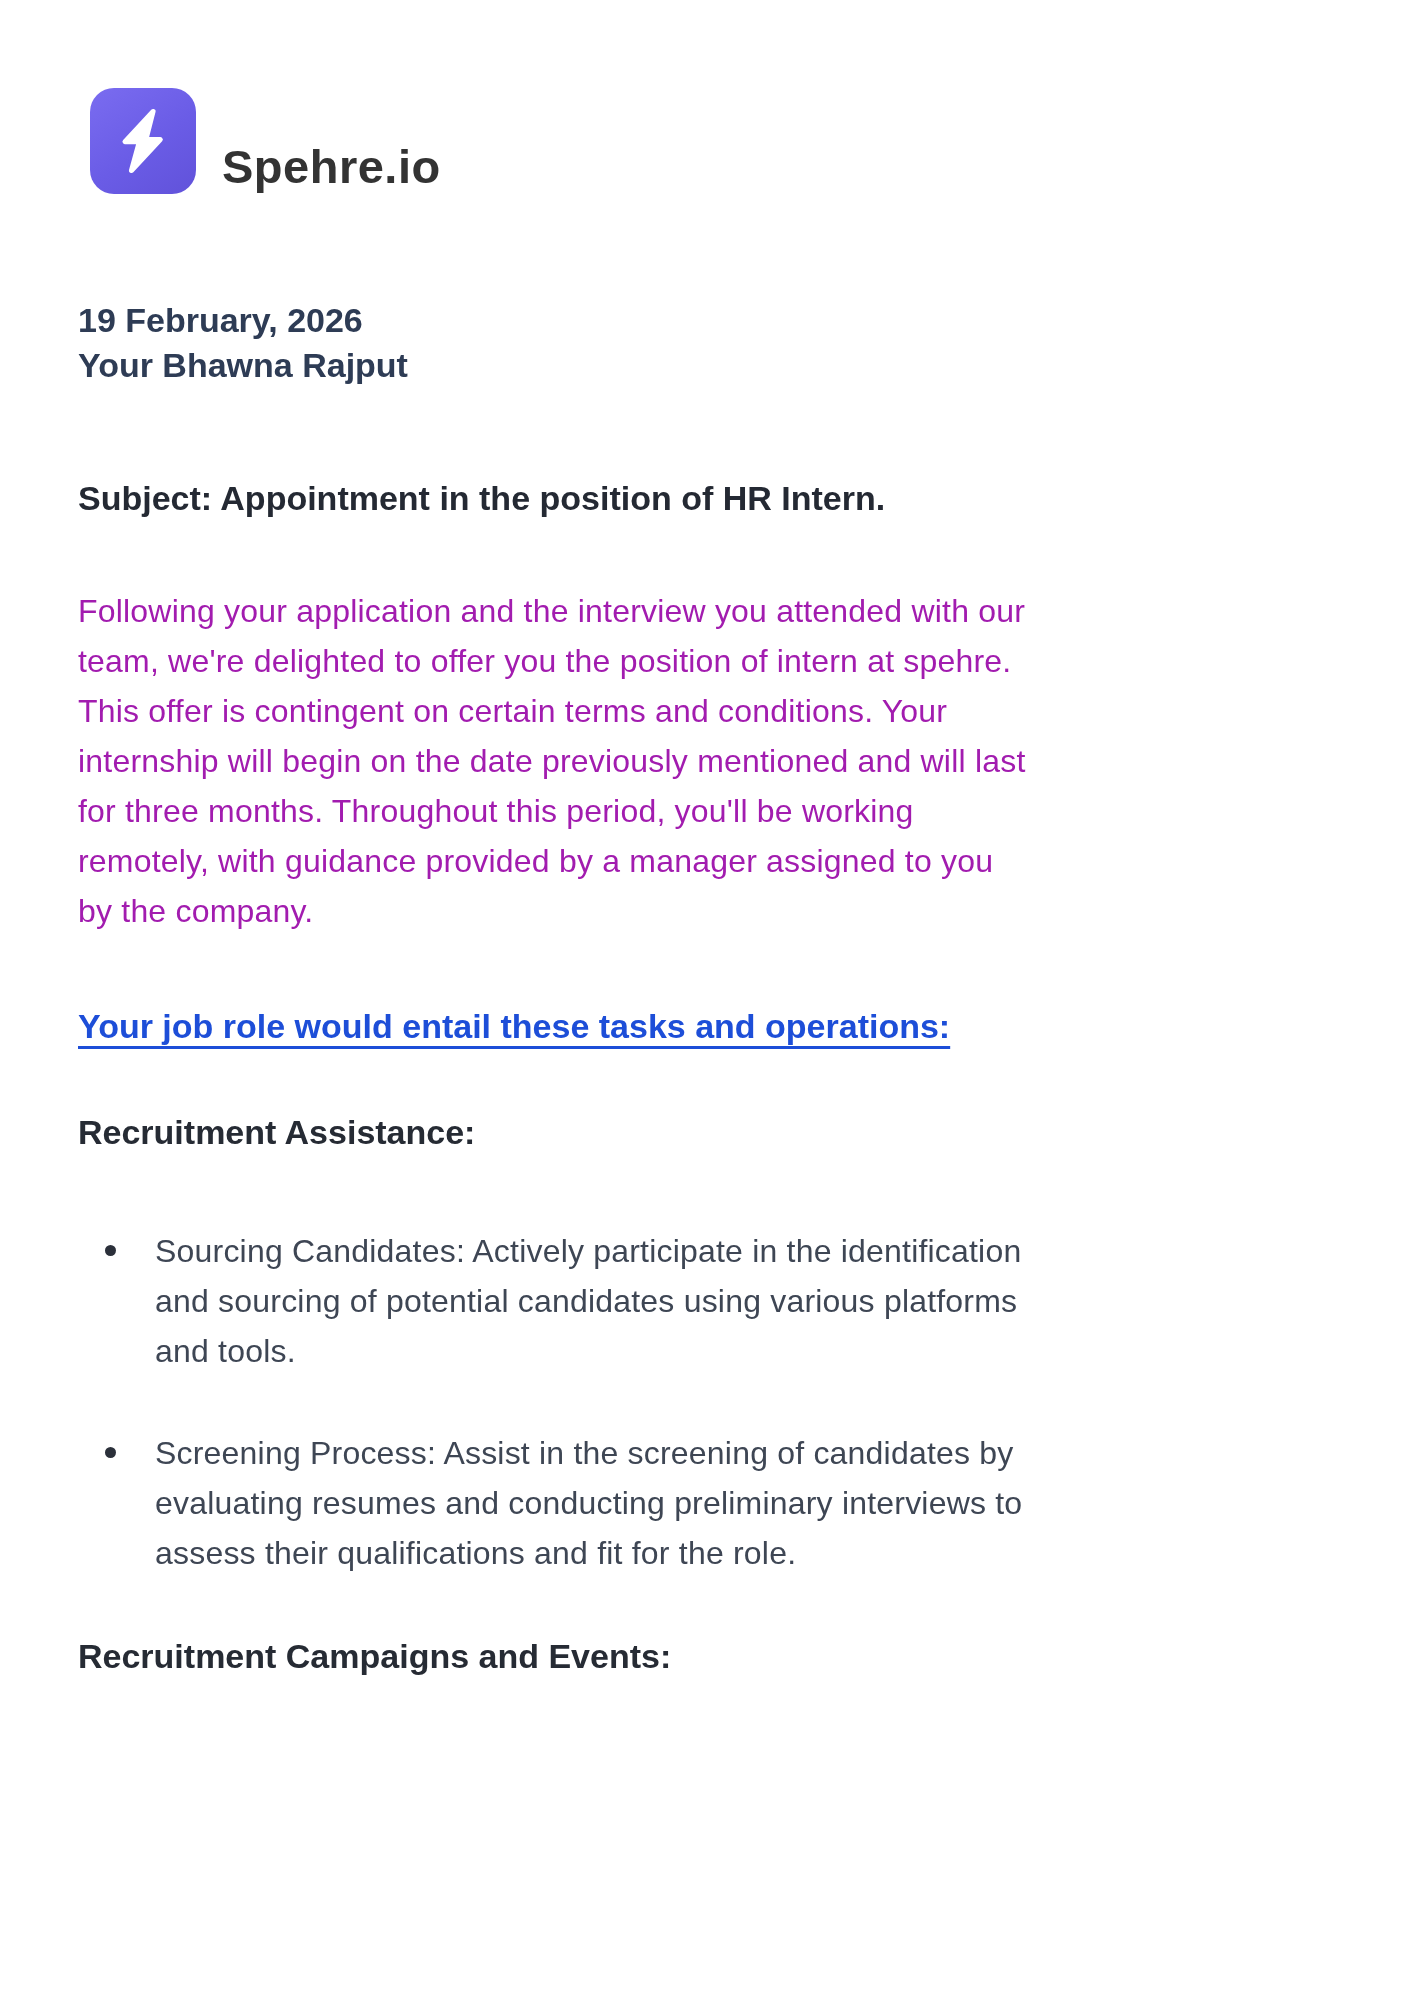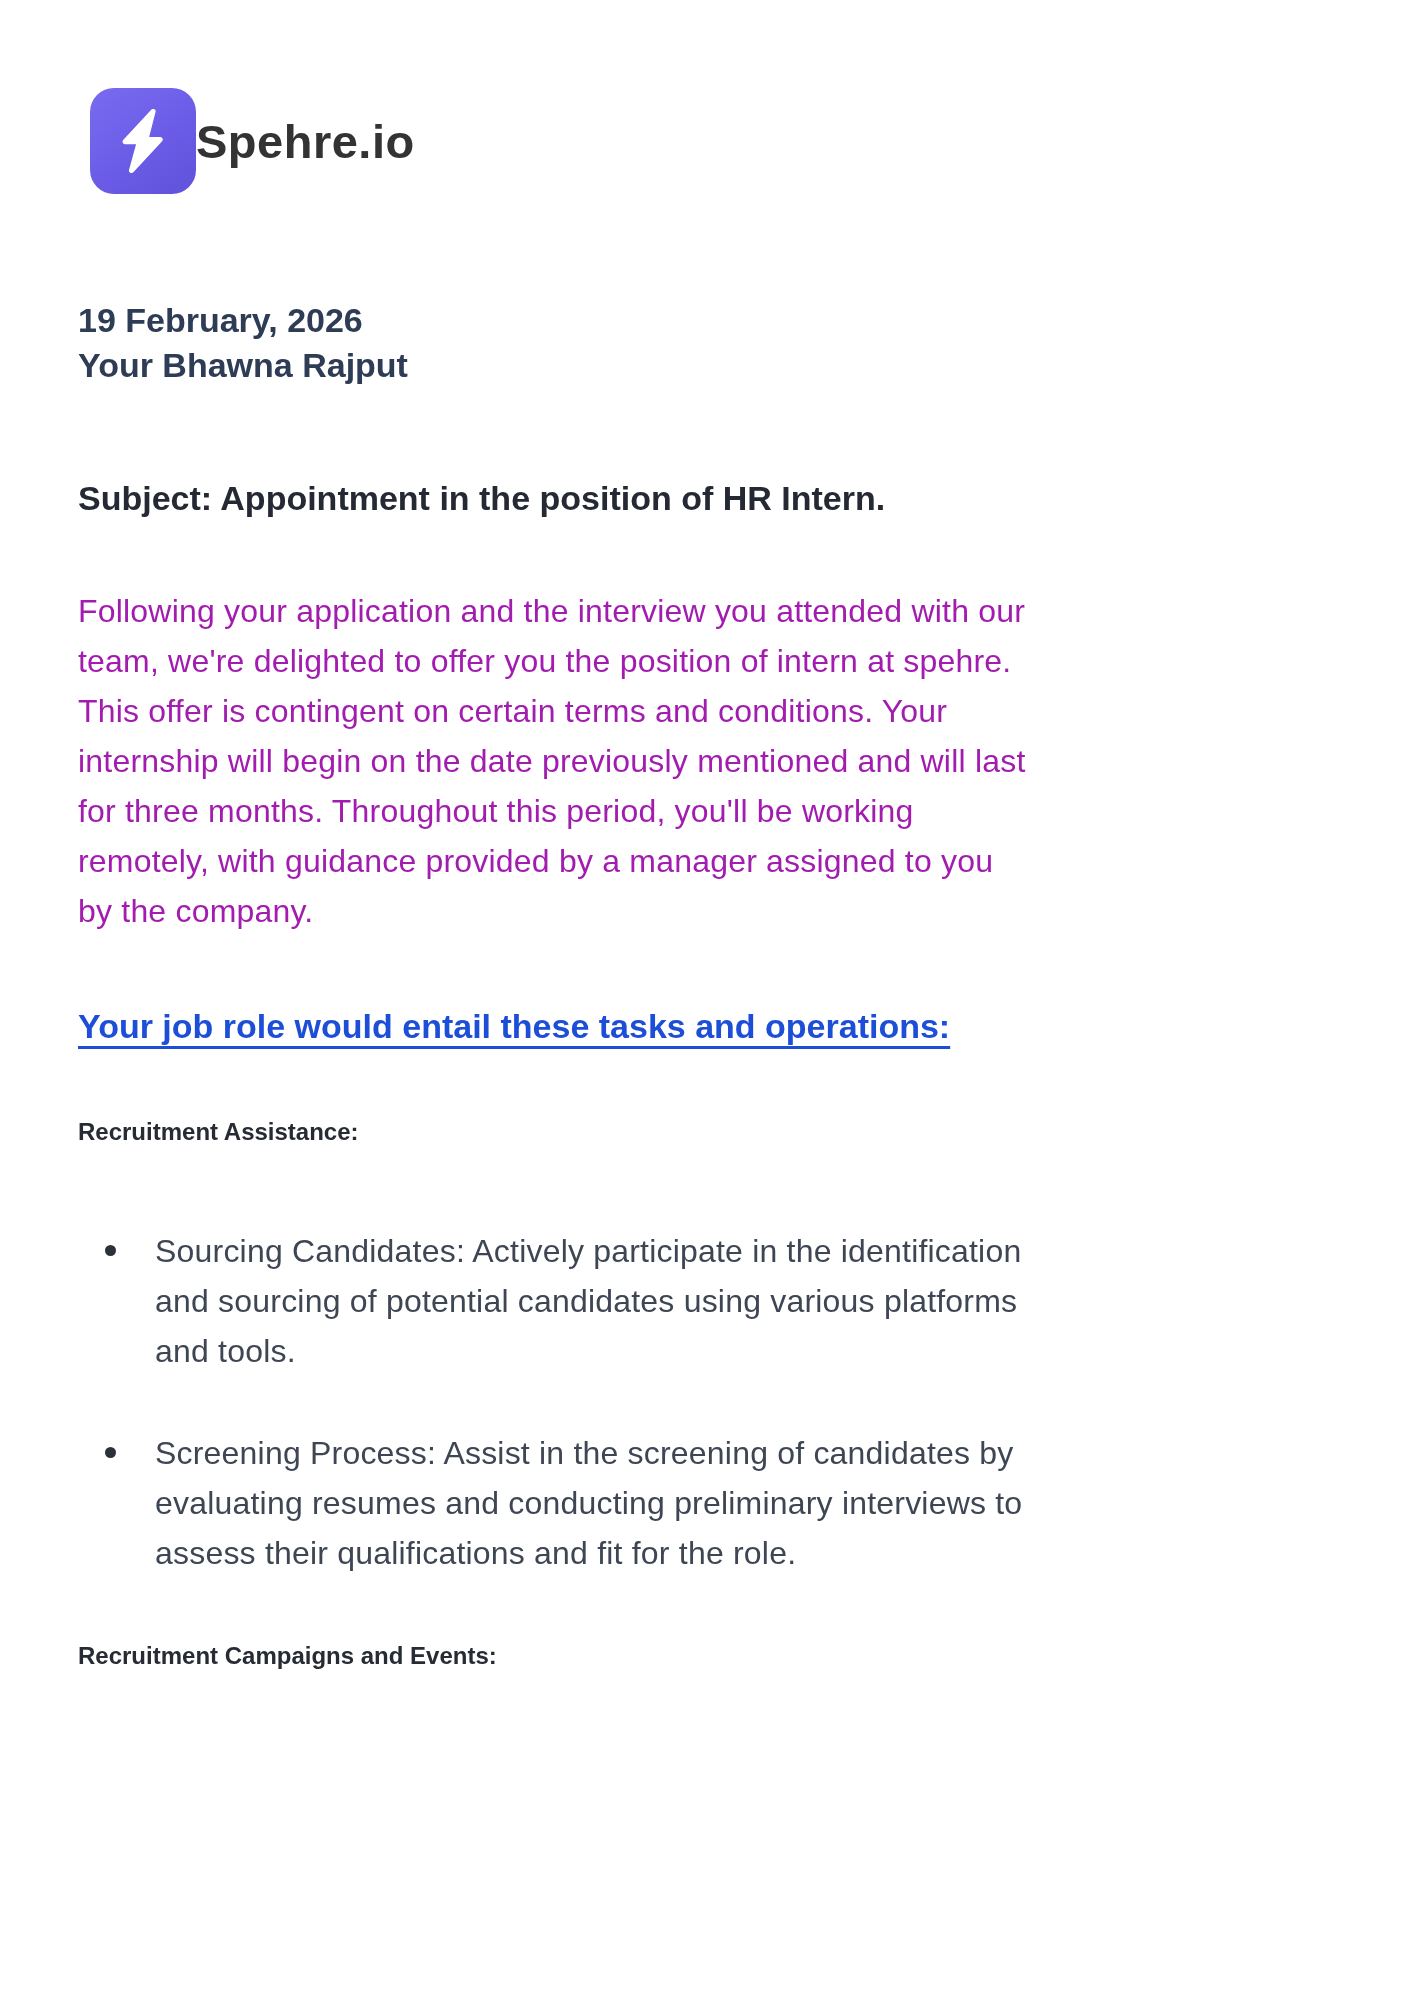--- a/index.html
+++ b/index.html
@@ -12,21 +12,22 @@
     position: relative;
     width: 1414px;
     height: 2000px;
     background: #ffffff;
     overflow: hidden;
     padding: 88px 90px 0 78px;
   }
   
   .brand {
     display: flex;
-    align-items: center;
+    align-items: flex-end;
+    gap: 26px;
     margin-left: 12px;
   }
   .logo {
     width: 106px;
     height: 106px;
     border-radius: 24px;
     background: linear-gradient(145deg, #7a6cf0 0%, #6a5ce6 55%, #6152da 100%);
     display: flex;
     align-items: center;
     justify-content: center;
@@ -72,21 +73,21 @@
     line-height: 44px;
     font-weight: 700;
     color: #1d4ed8;
     text-decoration: underline;
     text-decoration-thickness: 3px;
     text-underline-offset: 8px;
   }
   
   .section-heading {
     margin-top: 62px;
-    font-size: 24px;
+    font-size: 34px;
     line-height: 44px;
     font-weight: 700;
     color: #262b34;
   }
   
   .bullets {
     list-style: none;
     margin-top: 72px;
     width: 960px;
   }

